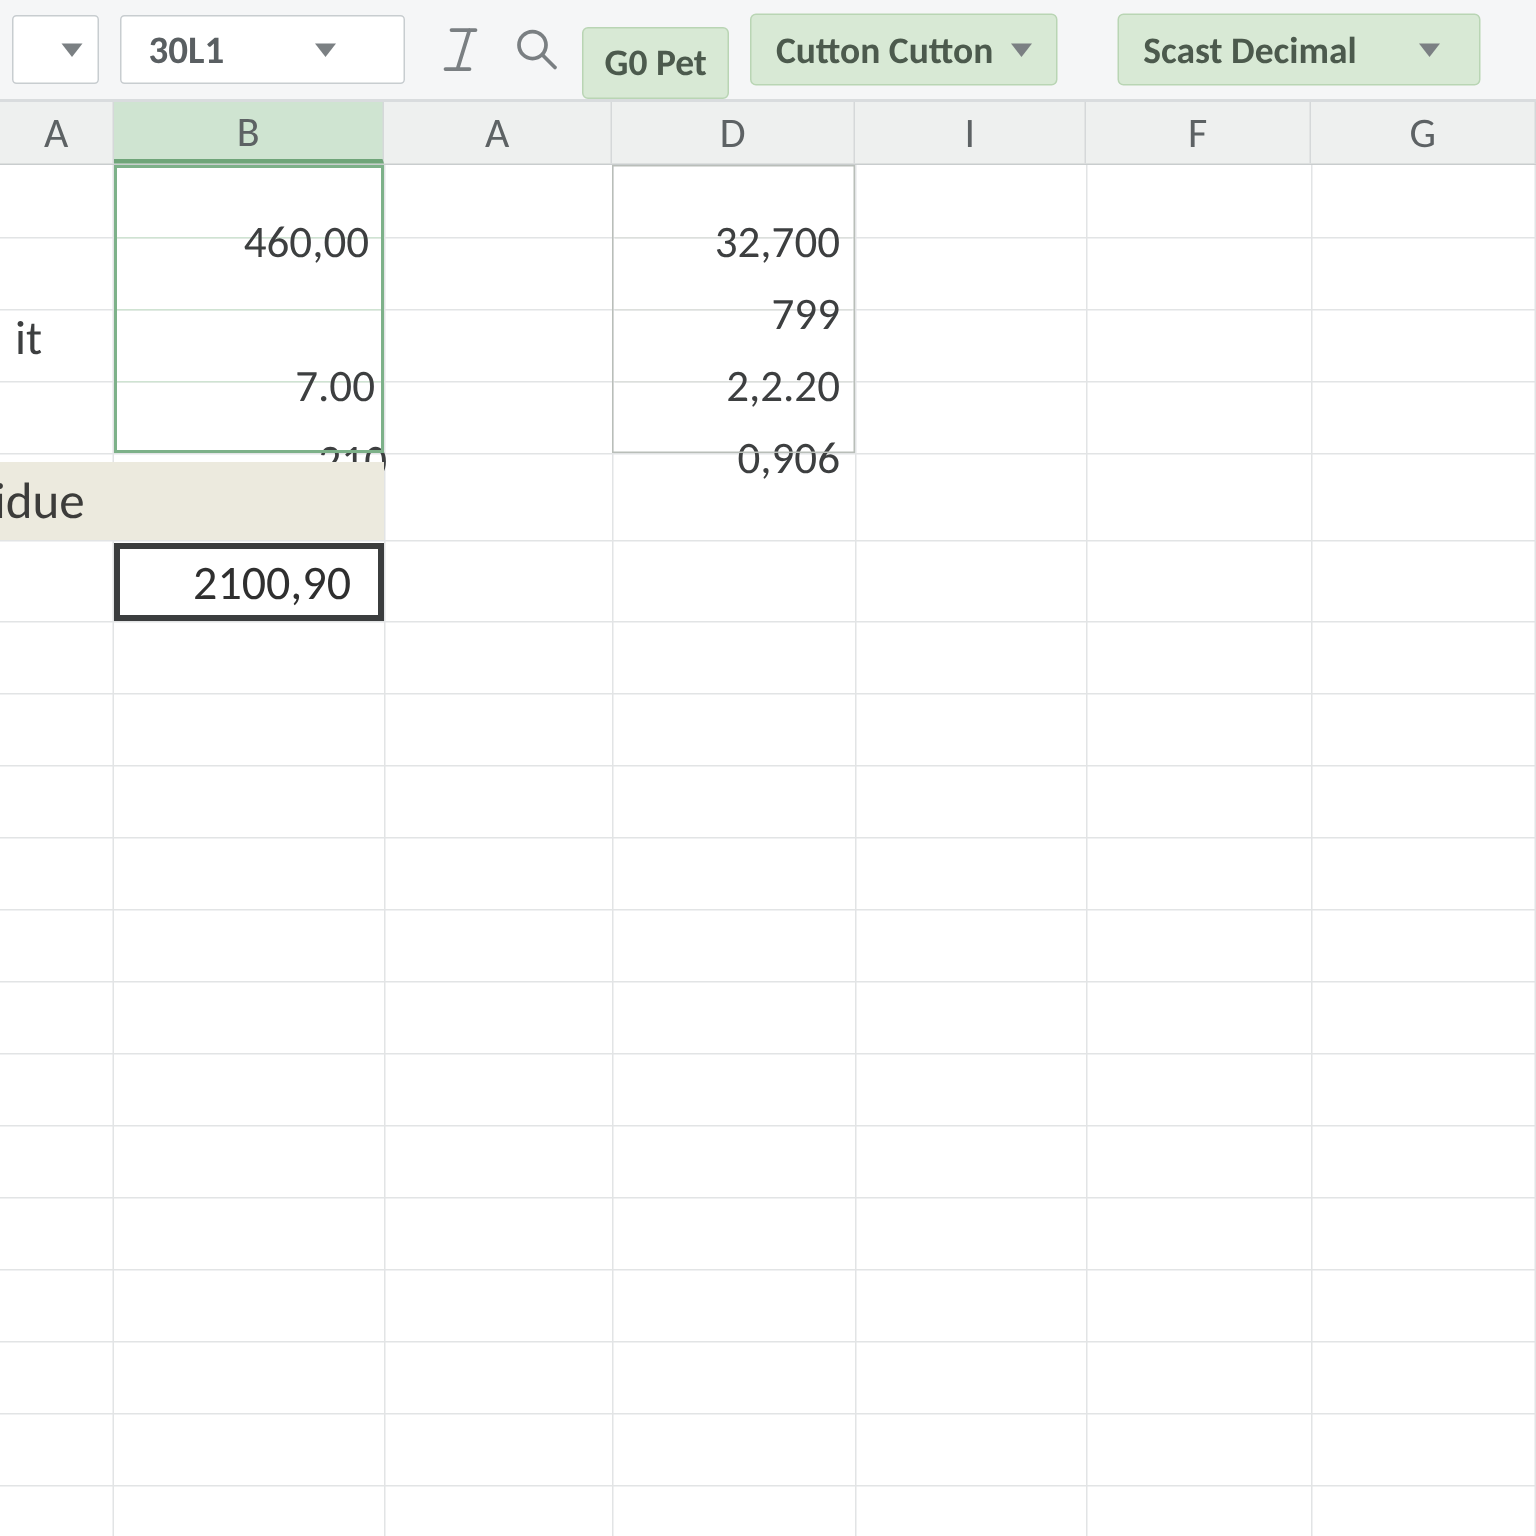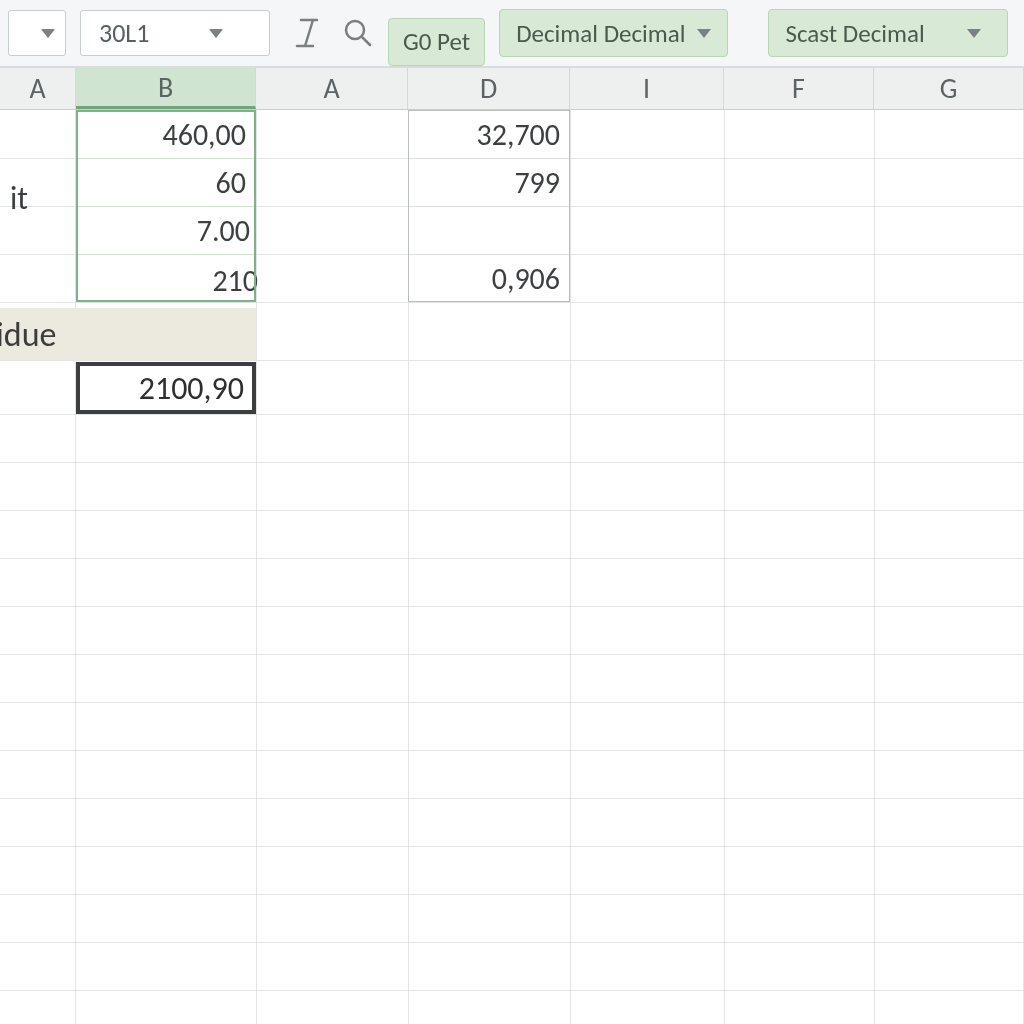--- a/index.html
+++ b/index.html
@@ -13,20 +13,21 @@
   }
   
   .toolbar {
     height: 68px;
     background: #f5f6f7;
     border-bottom: 2px solid #d9dcde;
     display: flex;
     align-items: center;
     padding: 0 8px;
     gap: 14px;
+    font-weight: bold;
   }
   .combo, .name-box {
     height: 46px;
     background: #fff;
     border: 1px solid #c8cdd0;
     border-radius: 3px;
     display: flex;
     align-items: center;
     justify-content: space-between;
     padding: 0 10px;
@@ -89,20 +90,21 @@
   .vline { position: absolute; top:0; bottom:0; width:1px; background:#e2e4e5; }
   .hline { position: absolute; left:0; right:0; height:1px; background:#e2e4e5; }
   
   .cell {
     position: absolute;
     display: flex;
     align-items: center;
     font-size: 30px;
     color: #3d3f40;
     padding: 16px 10px;
+    margin-top: 27px;
   }
   .cell.right { justify-content: flex-end; }
   .cell.left  { justify-content: flex-start; }
   .range-b {
     position: absolute;
     left: 76px; top: 0;
     width: 180px; height: 192px;
     border: 2px solid #7db189;
     pointer-events: none;
   }
@@ -123,21 +125,21 @@
     padding-left: 0;
     justify-content: flex-start;
   }
   .active-cell {
     position: absolute;
     left: 76px; top: 252px;
     width: 180px; height: 52px;
     border: 4px solid #3b3d3e;
     background: #fff;
     display:flex; align-items:center; justify-content:flex-end;
-    font-size: 32px; padding-right: 8px;
+    font-size: 32px; padding-right: 18px;
     color:#2f2f2f;
     text-align:center;
   }
   .inner-hline { position:absolute; left:78px; width:176px; height:1px; background:#cfe3d2;}
   .inner-hline.d { left:410px; width:158px; background:#dcdfdc;}
 </style>
 </head>
 <body>
 
 <div class="toolbar">
@@ -160,21 +162,21 @@
           <circle cx="12" cy="12" r="9" stroke="#7a7f82" stroke-width="2.5" fill="none"></circle>
           <line x1="19" y1="19" x2="27" y2="27" stroke="#7a7f82" stroke-width="2.5" stroke-linecap="round"></line>
         </svg>
     </div>
   </div>
 
   <div class="btn-green small">
     <span>G0 Pet</span>
   </div>
   <div class="btn-green">
-    <span>Decimal Decimal</span>
+    <span>Cutton Cutton</span>
     <span class="caret"></span>
   </div>
   <div class="btn-green" style="margin-left:26px; padding-right:26px;">
     <span>Scast Decimal</span>
     <span class="caret" style="margin-left:30px"></span>
   </div>
 </div>
 
 <div class="sheet">
 
@@ -225,26 +227,26 @@
     <div class="inner-hline" style="top:48px"></div>
     <div class="inner-hline" style="top:96px"></div>
     <div class="inner-hline" style="top:144px"></div>
     <div class="inner-hline d" style="top:48px"></div>
     <div class="inner-hline d" style="top:96px"></div>
     <div class="inner-hline d" style="top:144px"></div>
 
     <div class="cell left" style="left:0; top:64px; width:68px; height:48px; font-size:32px;">it</div>
 
     <div class="cell right" style="left:76px; top:0;   width:180px; height:48px;">460,00</div>
-    <div class="cell right" style="left:76px; top:48px; width:180px; height:48px;">60</div>
     <div class="cell right" style="left:76px; top:96px; width:184px; height:48px;">7.00</div>
     <div class="cell right" style="left:88px; top:144px;width:180px; height:52px;">210</div>
 
     <div class="cell right" style="left:408px; top:0;   width:162px; height:48px;">32,700</div>
     <div class="cell right" style="left:408px; top:48px; width:162px; height:48px;">799</div>
+    <div class="cell right" style="left:408px; top:96px; width:162px; height:48px;">2,2.20</div>
     <div class="cell right" style="left:408px; top:144px;width:162px; height:48px;">0,906</div>
 
     <div class="range-b"></div>
     <div class="range-d"></div>
 
     <div class="due-row">
       <span style="margin-left:-4px">idue</span>
     </div>
 
     <div class="active-cell">

